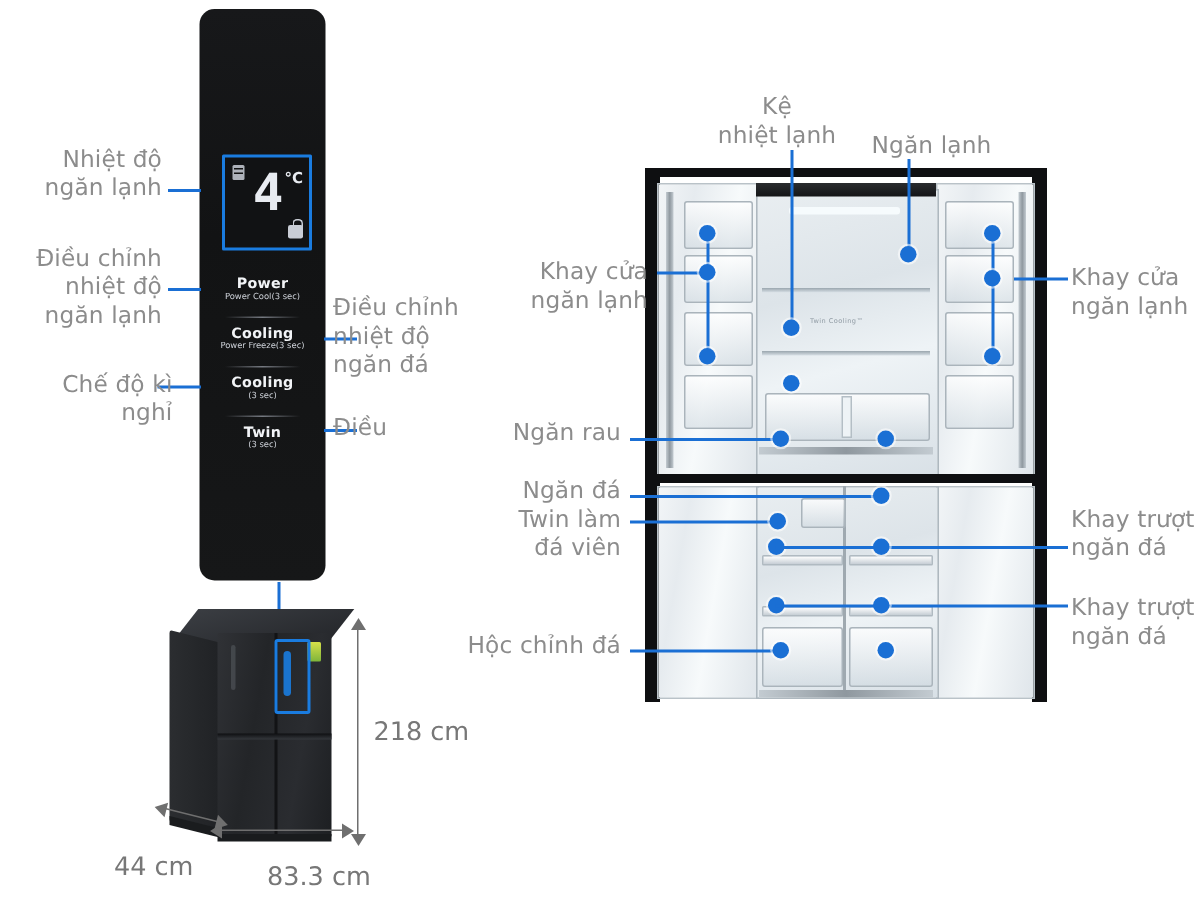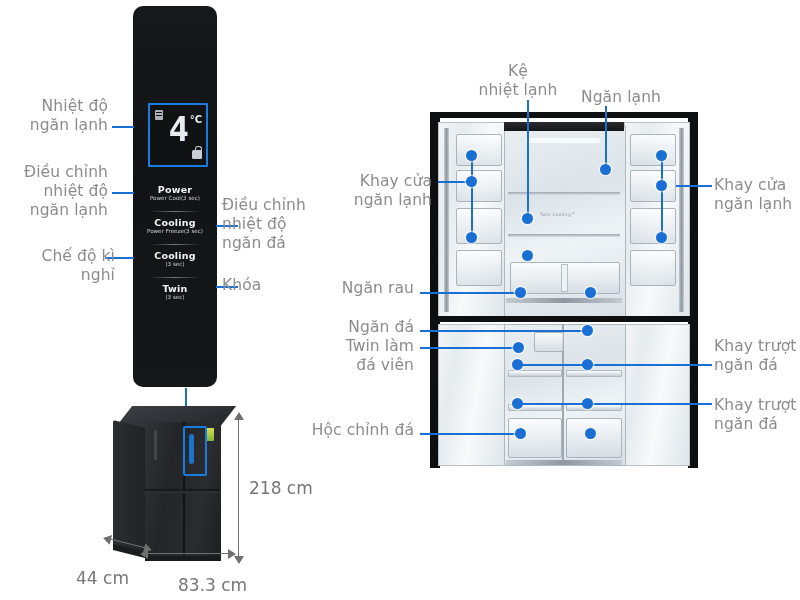--- a/index.html
+++ b/index.html
@@ -171,21 +171,21 @@
 
 <div class="lbl r" style="left:0px;top:97px;width:108px">Nhiệt độ
 ngăn lạnh</div>
 <div class="lbl r" style="left:0px;top:163px;width:108px">Điều chỉnh
 nhiệt độ
 ngăn lạnh</div>
 <div class="lbl r" style="left:14px;top:247px;width:101px">Chế độ kì nghỉ</div>
 <div class="lbl l" style="left:222px;top:196px;width:110px">Điều chỉnh
 nhiệt độ
 ngăn đá</div>
-<div class="lbl l" style="left:222px;top:276px;width:90px">Khóa</div>
+<div class="lbl l" style="left:222px;top:276px;width:90px">Điều</div>
 
 <div id="photo">
   <div class="topf"></div>
   <div class="side"></div>
   <div class="baseside"></div>
   <div class="front"></div>
   <div class="gapv"></div>
   <div class="gaph"></div>
   <div class="handle"></div>
   <div class="enstar"></div>

